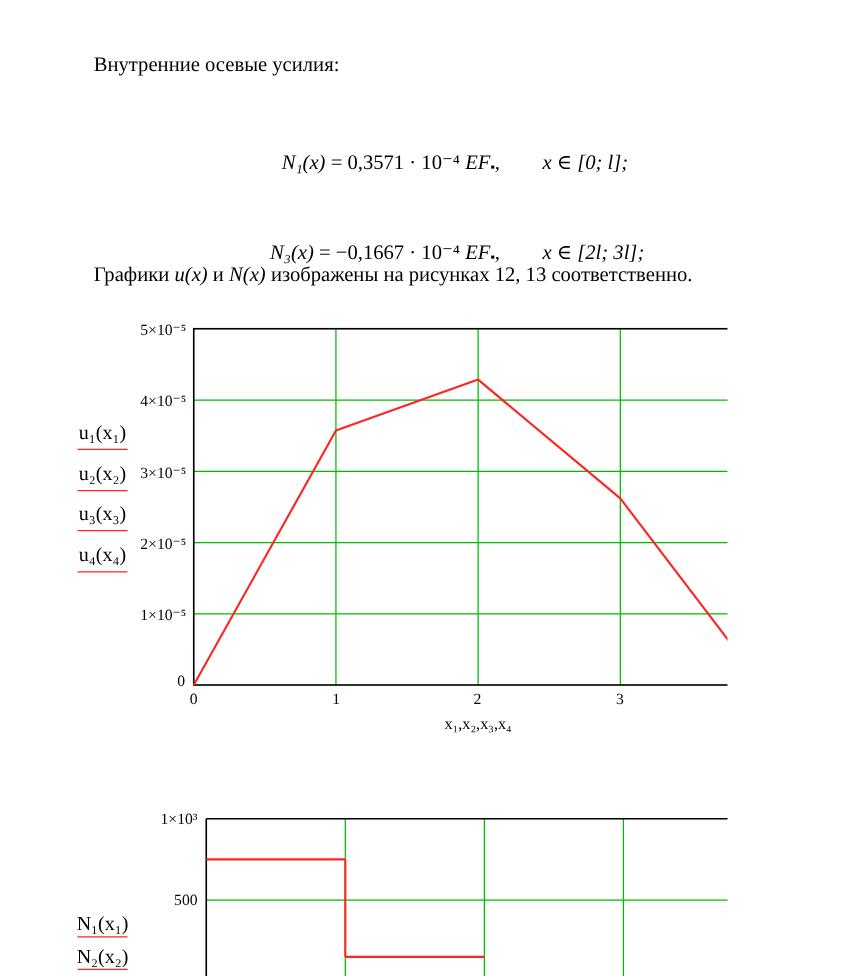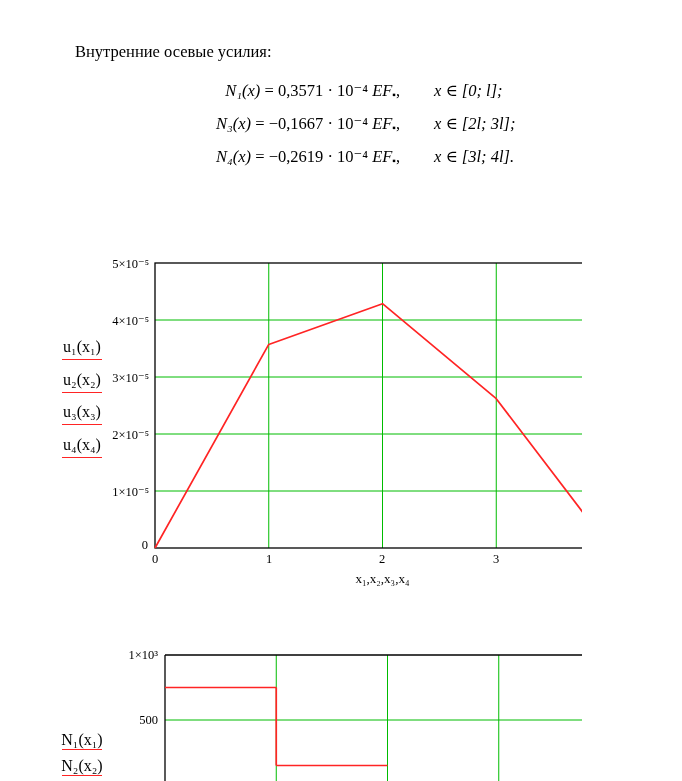--- a/index.html
+++ b/index.html
@@ -4,21 +4,21 @@
 <style>
   html,body{margin:0;padding:0;background:#ffffff;}
   .page{
     position:relative;width:582px;height:781px;overflow:hidden;background:#ffffff;
     font-family:"Liberation Serif","DejaVu Serif",serif;color:#000;
   }
   .chart-layer{position:absolute;left:0;top:0;width:682px;height:781px;}
   .it{font-style:italic;}
   .heading{position:absolute;left:75px;top:42px;font-size:16.5px;}
   .eqs{position:absolute;left:0;top:74px;width:682px;}
-  .eq-line{display:flex;height:33px;align-items:center;font-size:16.5px;}
+  .eq-line{display:flex;height:33px;align-items:center;font-size:16.5px;margin-top:39px;}
   .eq-math{width:400px;text-align:right;white-space:nowrap;}
   .eq-domain{margin-left:34px;white-space:nowrap;}
   .sq{font-size:10px;vertical-align:-2px;}
   .paragraph{position:absolute;left:75px;top:210px;font-size:16.5px;white-space:nowrap;}
   .tick{position:absolute;font-size:12.5px;white-space:nowrap;}
   .c1yt{left:101px;width:48px;text-align:right;}
   .c1yt0{top:256px}.c1yt1{top:313px}.c1yt2{top:370px}.c1yt3{top:427px}.c1yt4{top:484px}
   .c1zero{left:132px;top:538px;width:16px;text-align:right;}
   .c1xt{top:552px;width:24px;text-align:center;}
   .c1xt0{left:143px}.c1xt1{left:257px}.c1xt2{left:370px}.c1xt3{left:484px}.c1xt4{left:598px}
@@ -64,26 +64,23 @@
 
   <div class="eqs">
     <div class="eq-line">
       <span class="eq-math"><span class="it">N₁(x)</span><span> = </span><span>0,3571 · 10⁻⁴ </span><span class="it">EF</span><span class="sq">▪</span><span>,</span></span>
       <span class="eq-domain it">x ∈ [0; l];</span>
     </div>
     <div class="eq-line">
       <span class="eq-math"><span class="it">N₃(x)</span><span> = </span><span>−0,1667 · 10⁻⁴ </span><span class="it">EF</span><span class="sq">▪</span><span>,</span></span>
       <span class="eq-domain it">x ∈ [2l; 3l];</span>
     </div>
-    <div class="eq-line">
-      <span class="eq-math"><span class="it">N₄(x)</span><span> = </span><span>−0,2619 · 10⁻⁴ </span><span class="it">EF</span><span class="sq">▪</span><span>,</span></span>
-      <span class="eq-domain it">x ∈ [3l; 4l].</span>
-    </div>
   </div>
 
+  <div class="paragraph"><span>Графики </span><span class="it">u(x)</span><span> и </span><span class="it">N(x)</span><span> изображены на рисунках 12, 13 соответственно.</span></div>
 
   <div class="tick c1yt c1yt0">5×10⁻⁵</div>
   <div class="tick c1yt c1yt1">4×10⁻⁵</div>
   <div class="tick c1yt c1yt2">3×10⁻⁵</div>
   <div class="tick c1yt c1yt3">2×10⁻⁵</div>
   <div class="tick c1yt c1yt4">1×10⁻⁵</div>
   <div class="tick c1zero">0</div>
 
   <div class="trace c1tr0">u₁(x₁)</div>
   <div class="trline c1tl0" style="border-top-color: rgb(255, 36, 36);"></div>

